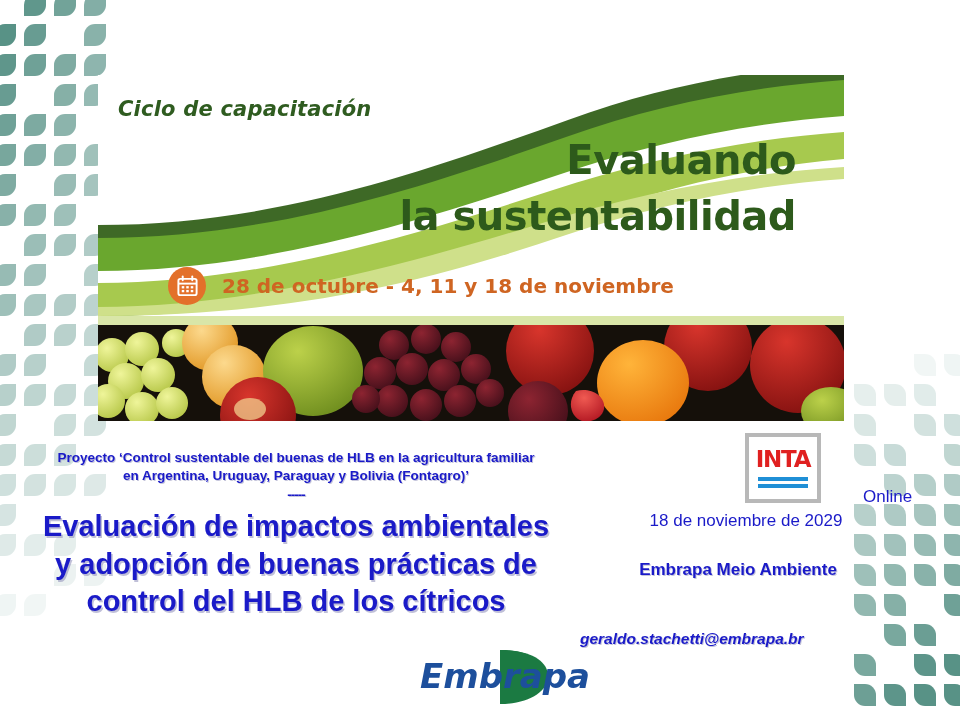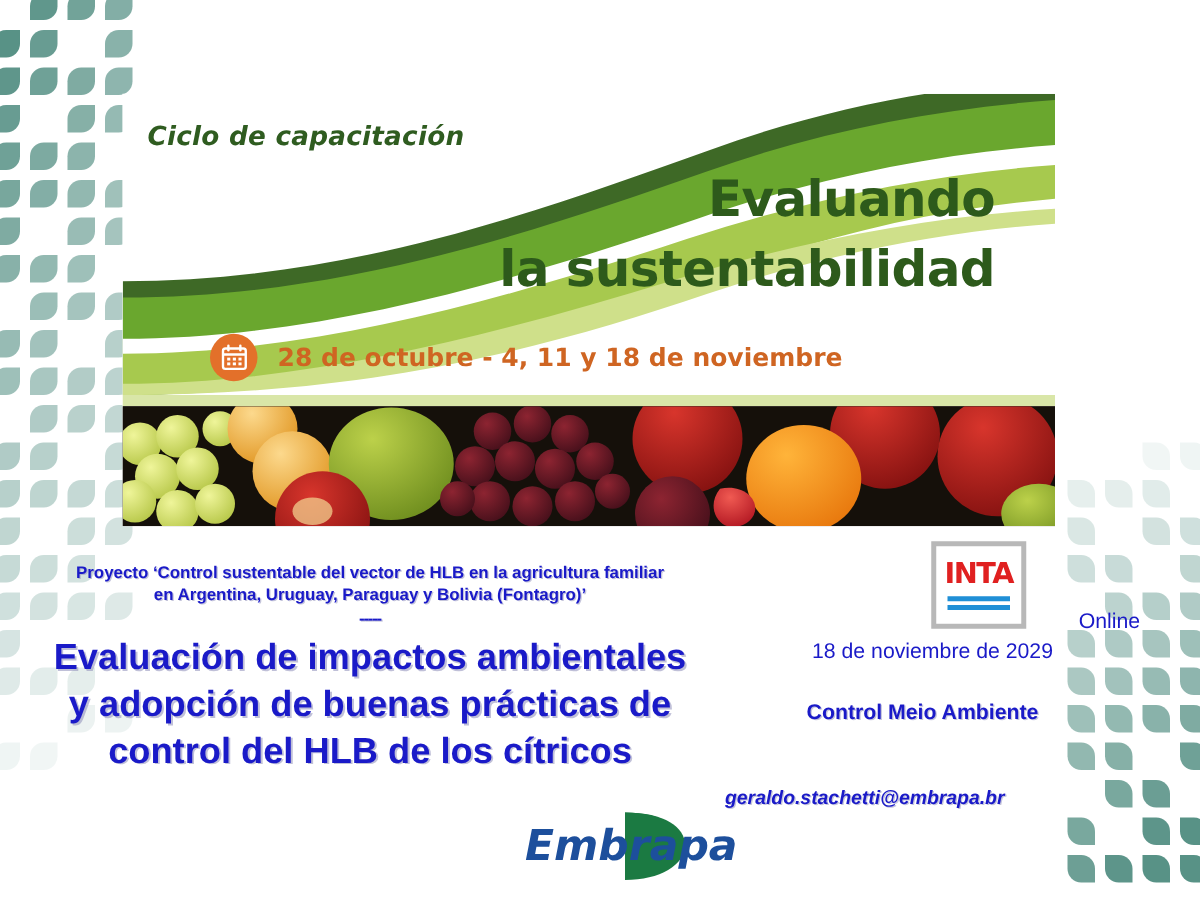--- a/index.html
+++ b/index.html
@@ -437,21 +437,21 @@
         <path d="M478,66 C494,62 508,72 506,84 C504,94 492,98 484,96 C474,93 468,78 478,66 Z" fill="url(#strawG)"></path>
 
         <ellipse cx="733" cy="86" rx="30" ry="24" fill="url(#gApple)"></ellipse>
 
         <rect x="0" y="0" width="746" height="96" fill="url(#none)" opacity="0"></rect>
       </svg>
     </div>
   </div>
 
   <div id="proj">
-    <div>Proyecto ‘Control sustentable del vector de HLB en la agricultura familiar</div>
+    <div>Proyecto ‘Control sustentable del buenas de HLB en la agricultura familiar</div>
     <div>en Argentina, Uruguay, Paraguay y Bolivia (Fontagro)’</div>
   </div>
   <div id="proj-dashes">-----</div>
 
   <div id="maintitle">
     <div>Evaluación de impactos ambientales</div>
     <div>y adopción de buenas prácticas de</div>
     <div>control del HLB de los cítricos</div>
   </div>
 
@@ -460,21 +460,21 @@
       <div id="inta-word">INTA</div>
       <div class="inta-bar"></div>
       <div class="inta-bar"></div>
     </div>
   </div>
 
   <div id="online">Online</div>
   <div id="eventdate">18 de noviembre  de 2029</div>
 
   <div id="speaker">
-    <div>Control Meio Ambiente</div>
+    <div>Embrapa Meio Ambiente</div>
   </div>
 
   <div id="email">geraldo.stachetti@embrapa.br</div>
 
   <div id="embrapa-logo">
     <svg width="170" height="58" viewBox="0 0 170 58">
       <path d="M82,2 C112,2 128,14 128,27 C128,40 112,50 98,50 C108,46 112,40 112,33 C112,22 98,14 82,14 Z" fill="#1b7a42"></path>
       <path d="M82,2 L82,56 C110,56 130,44 130,28 C130,14 114,2 82,2 Z" fill="#1b7a42"></path>
       <text x="2" y="40" font-family="DejaVu Sans, sans-serif" font-size="34" font-weight="bold" font-style="italic" fill="#1d4f9c">Embrapa</text>
     </svg>

